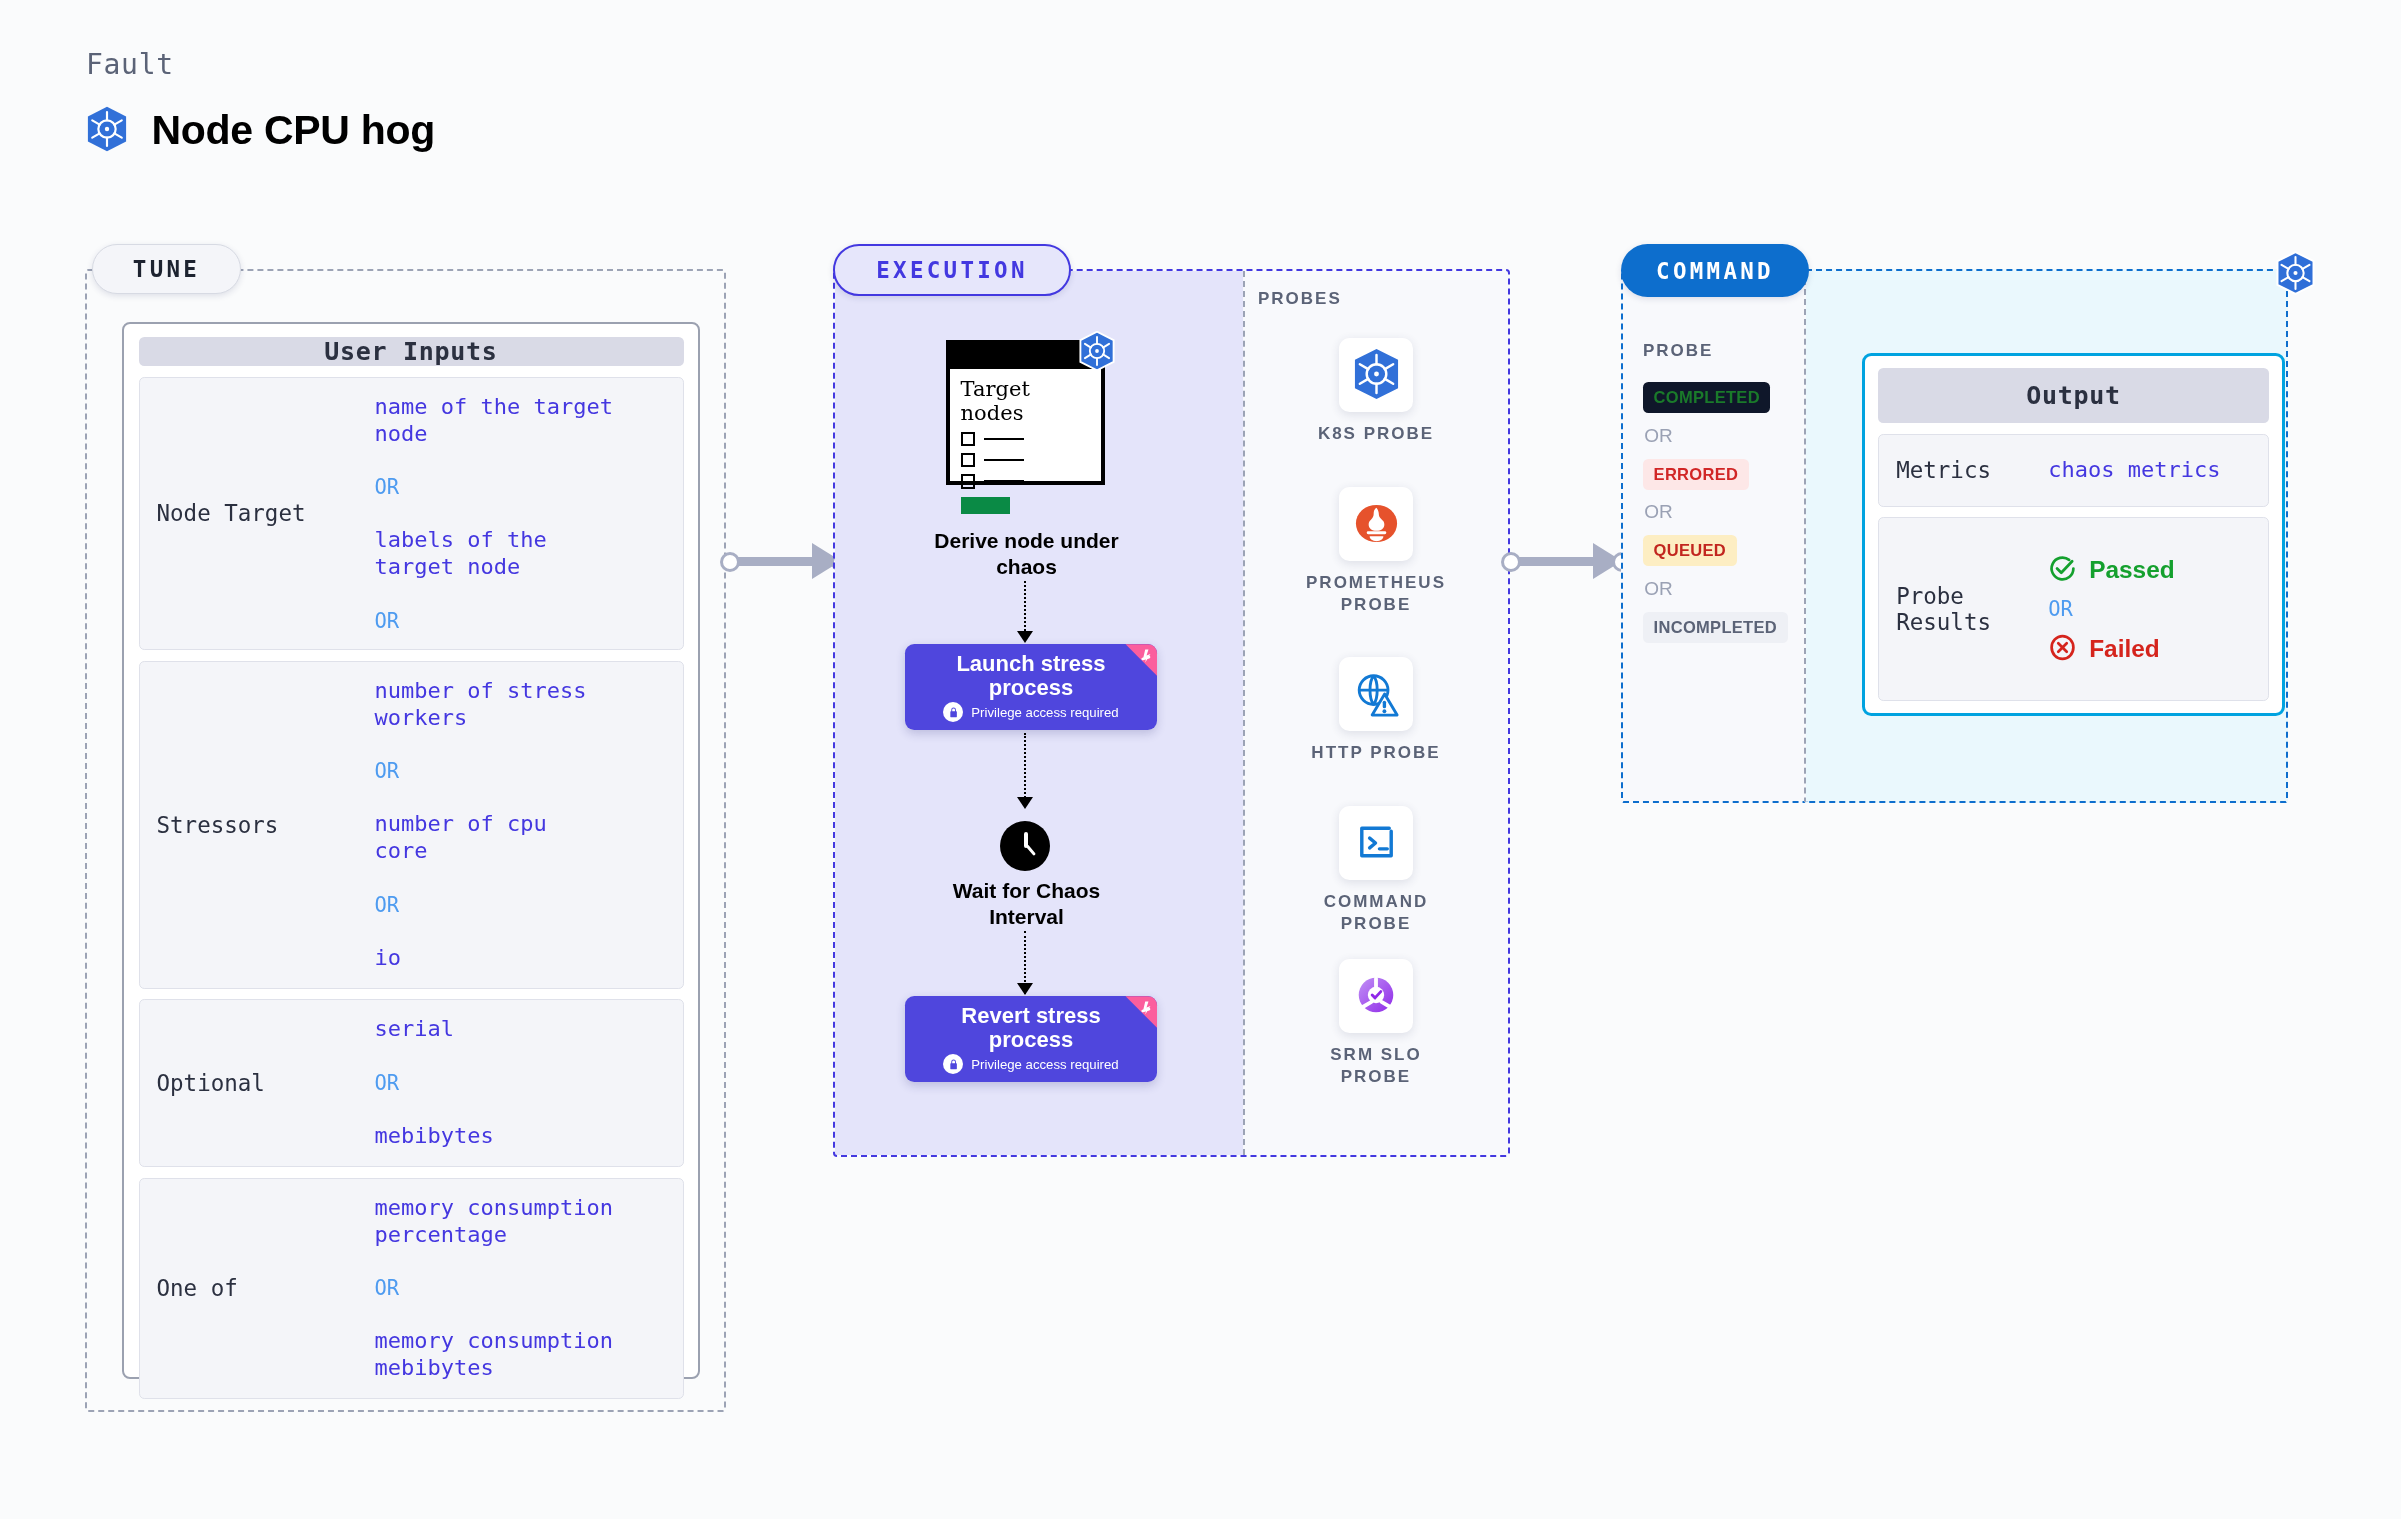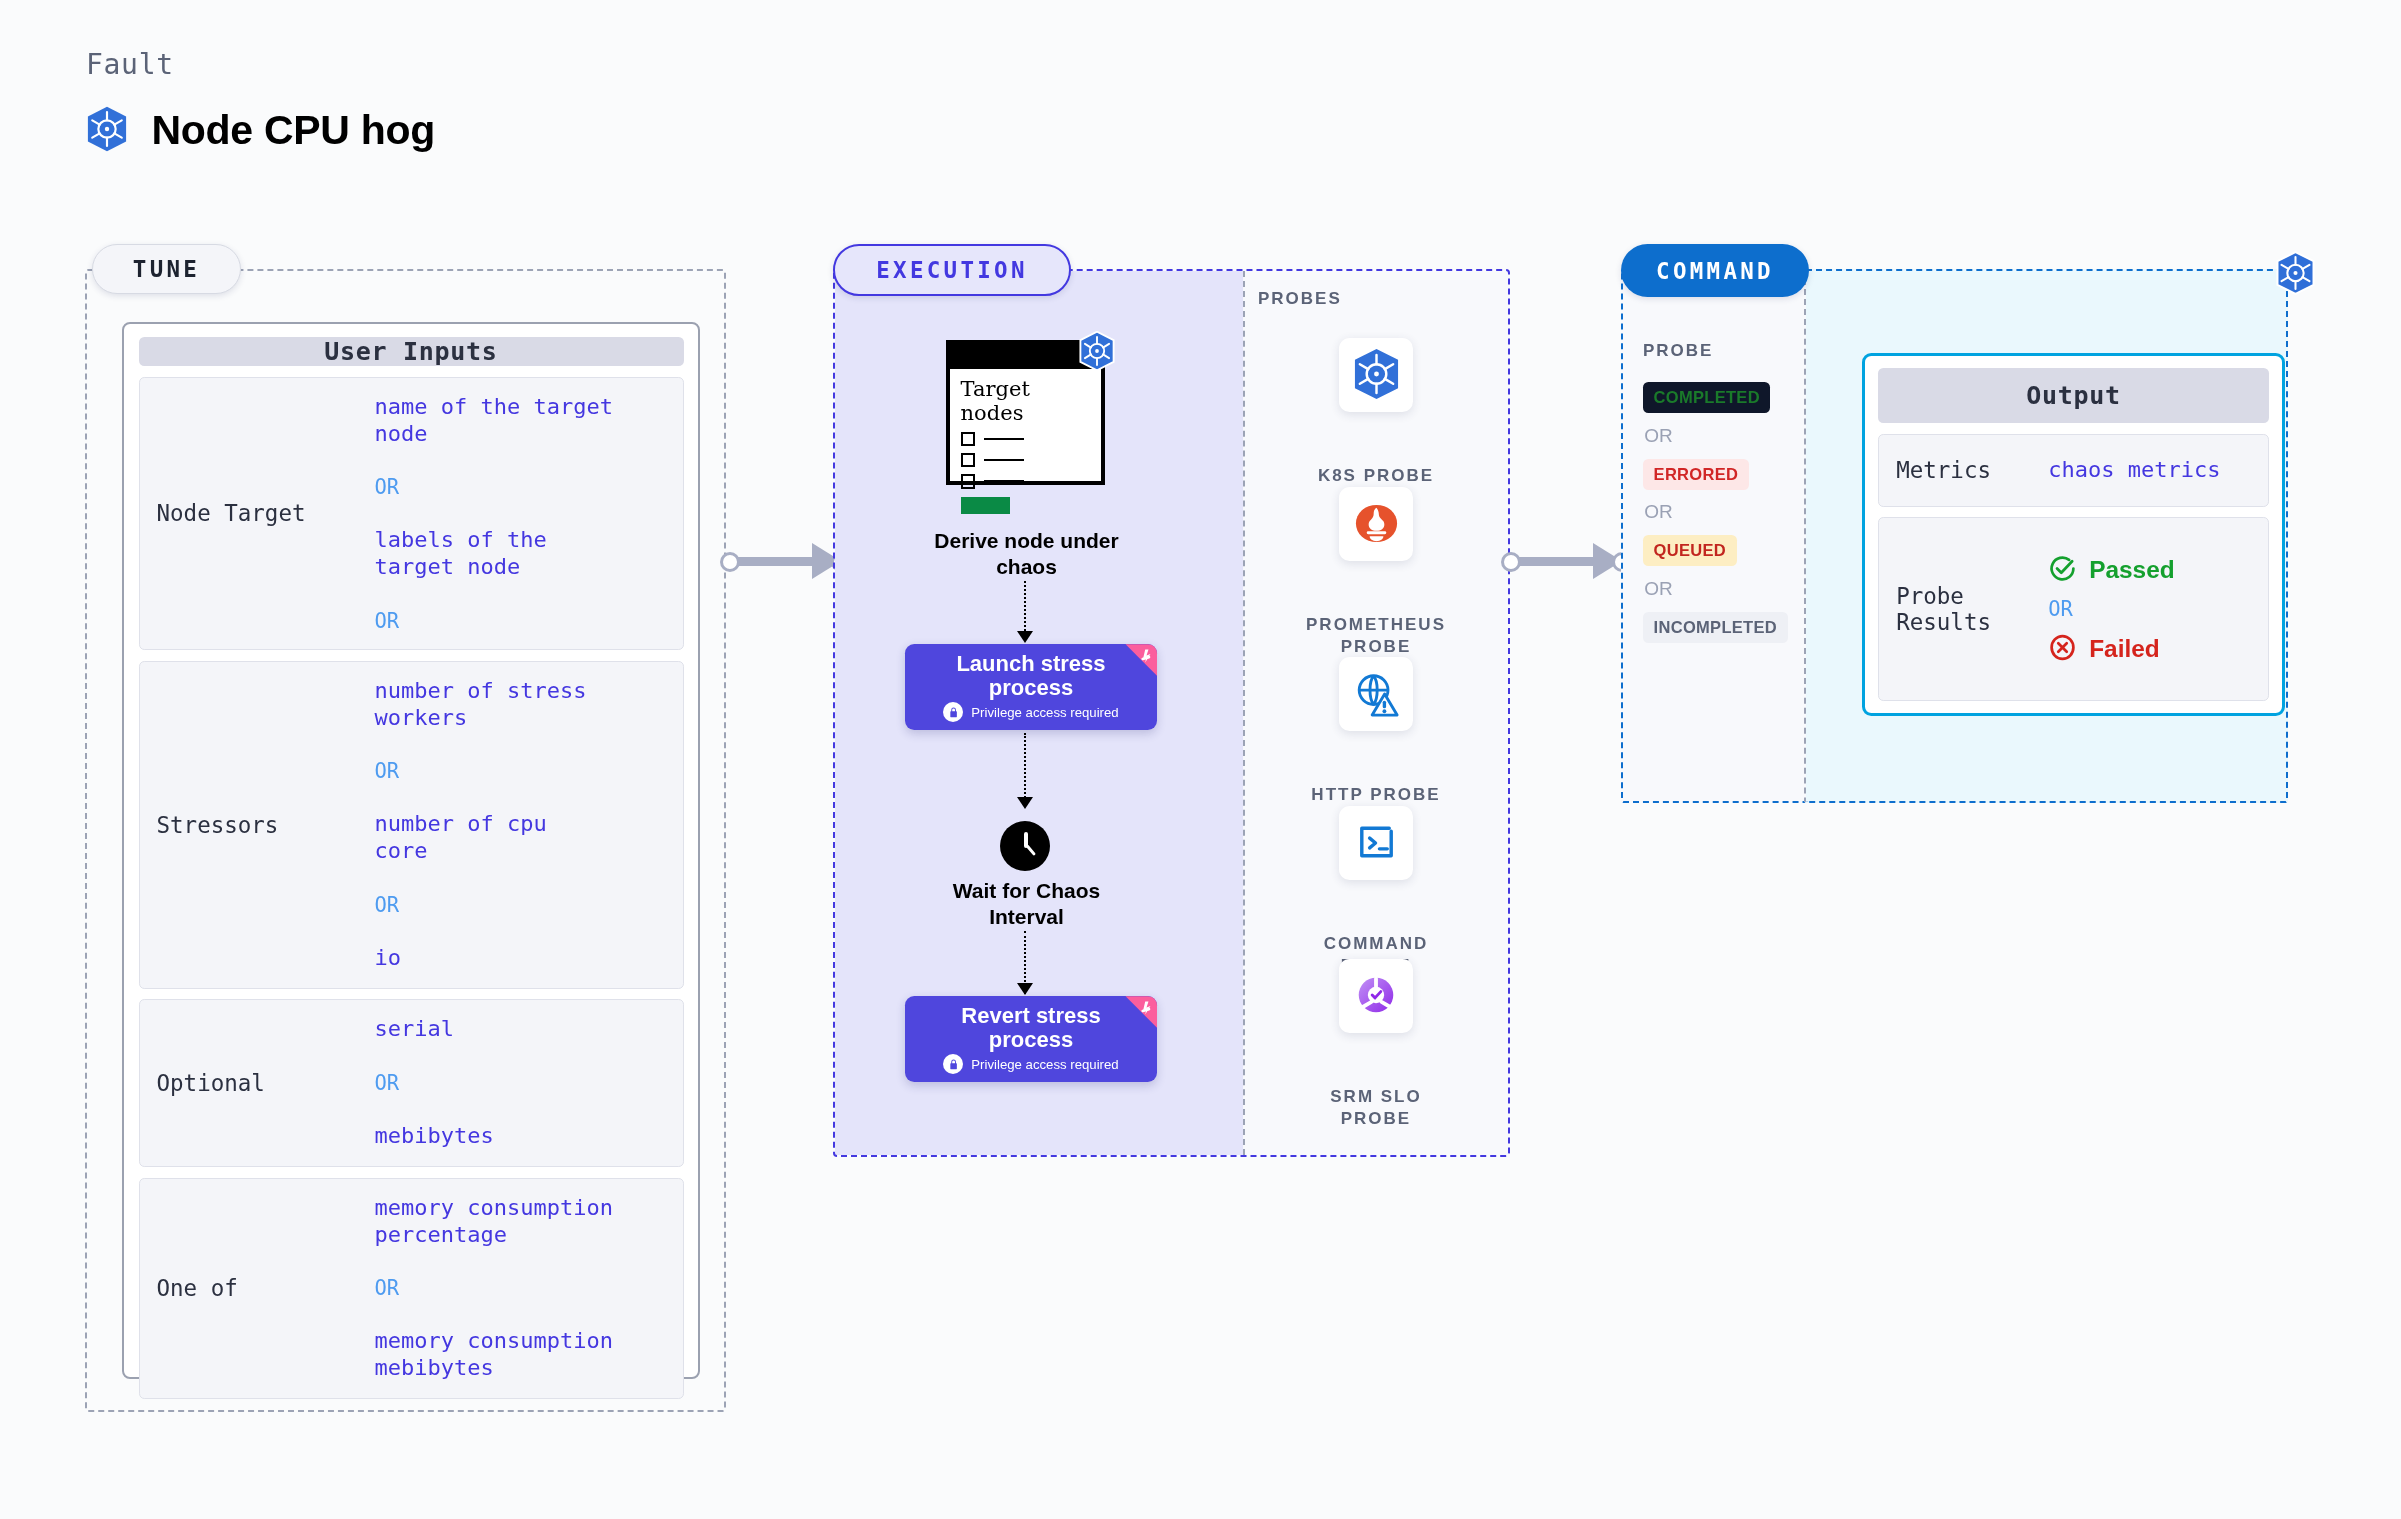--- a/index.html
+++ b/index.html
@@ -120,21 +120,21 @@
     display: flex; flex-direction: column; align-items: center; gap: 10.6px;
     left: 1267px;
   }
   .probe-tile {
     width: 74px; height: 74px; background: #fff; border-radius: 10.6px;
     box-shadow: 0 2.6px 9.2px rgba(40,50,90,.12);
     display: flex; align-items: center; justify-content: center;
   }
   .probe-label {
     font-size: 17px; font-weight: 700; letter-spacing: 2px;
-    color: #5b6377; text-align: center; line-height: 1.32; margin-top: 42px;
+    color: #5b6377; text-align: center; line-height: 1.32;
   }
 
   
   .flow-card {
     position: absolute; left: 946px; top: 340px;
     width: 159px; height: 145px;
     background: #fff; border: 4.6px solid #000;
   }
   .flow-card-bar { height: 25px; background: #000; }
   .flow-card-body { padding: 9.2px 10.6px 0 10.6px; }

